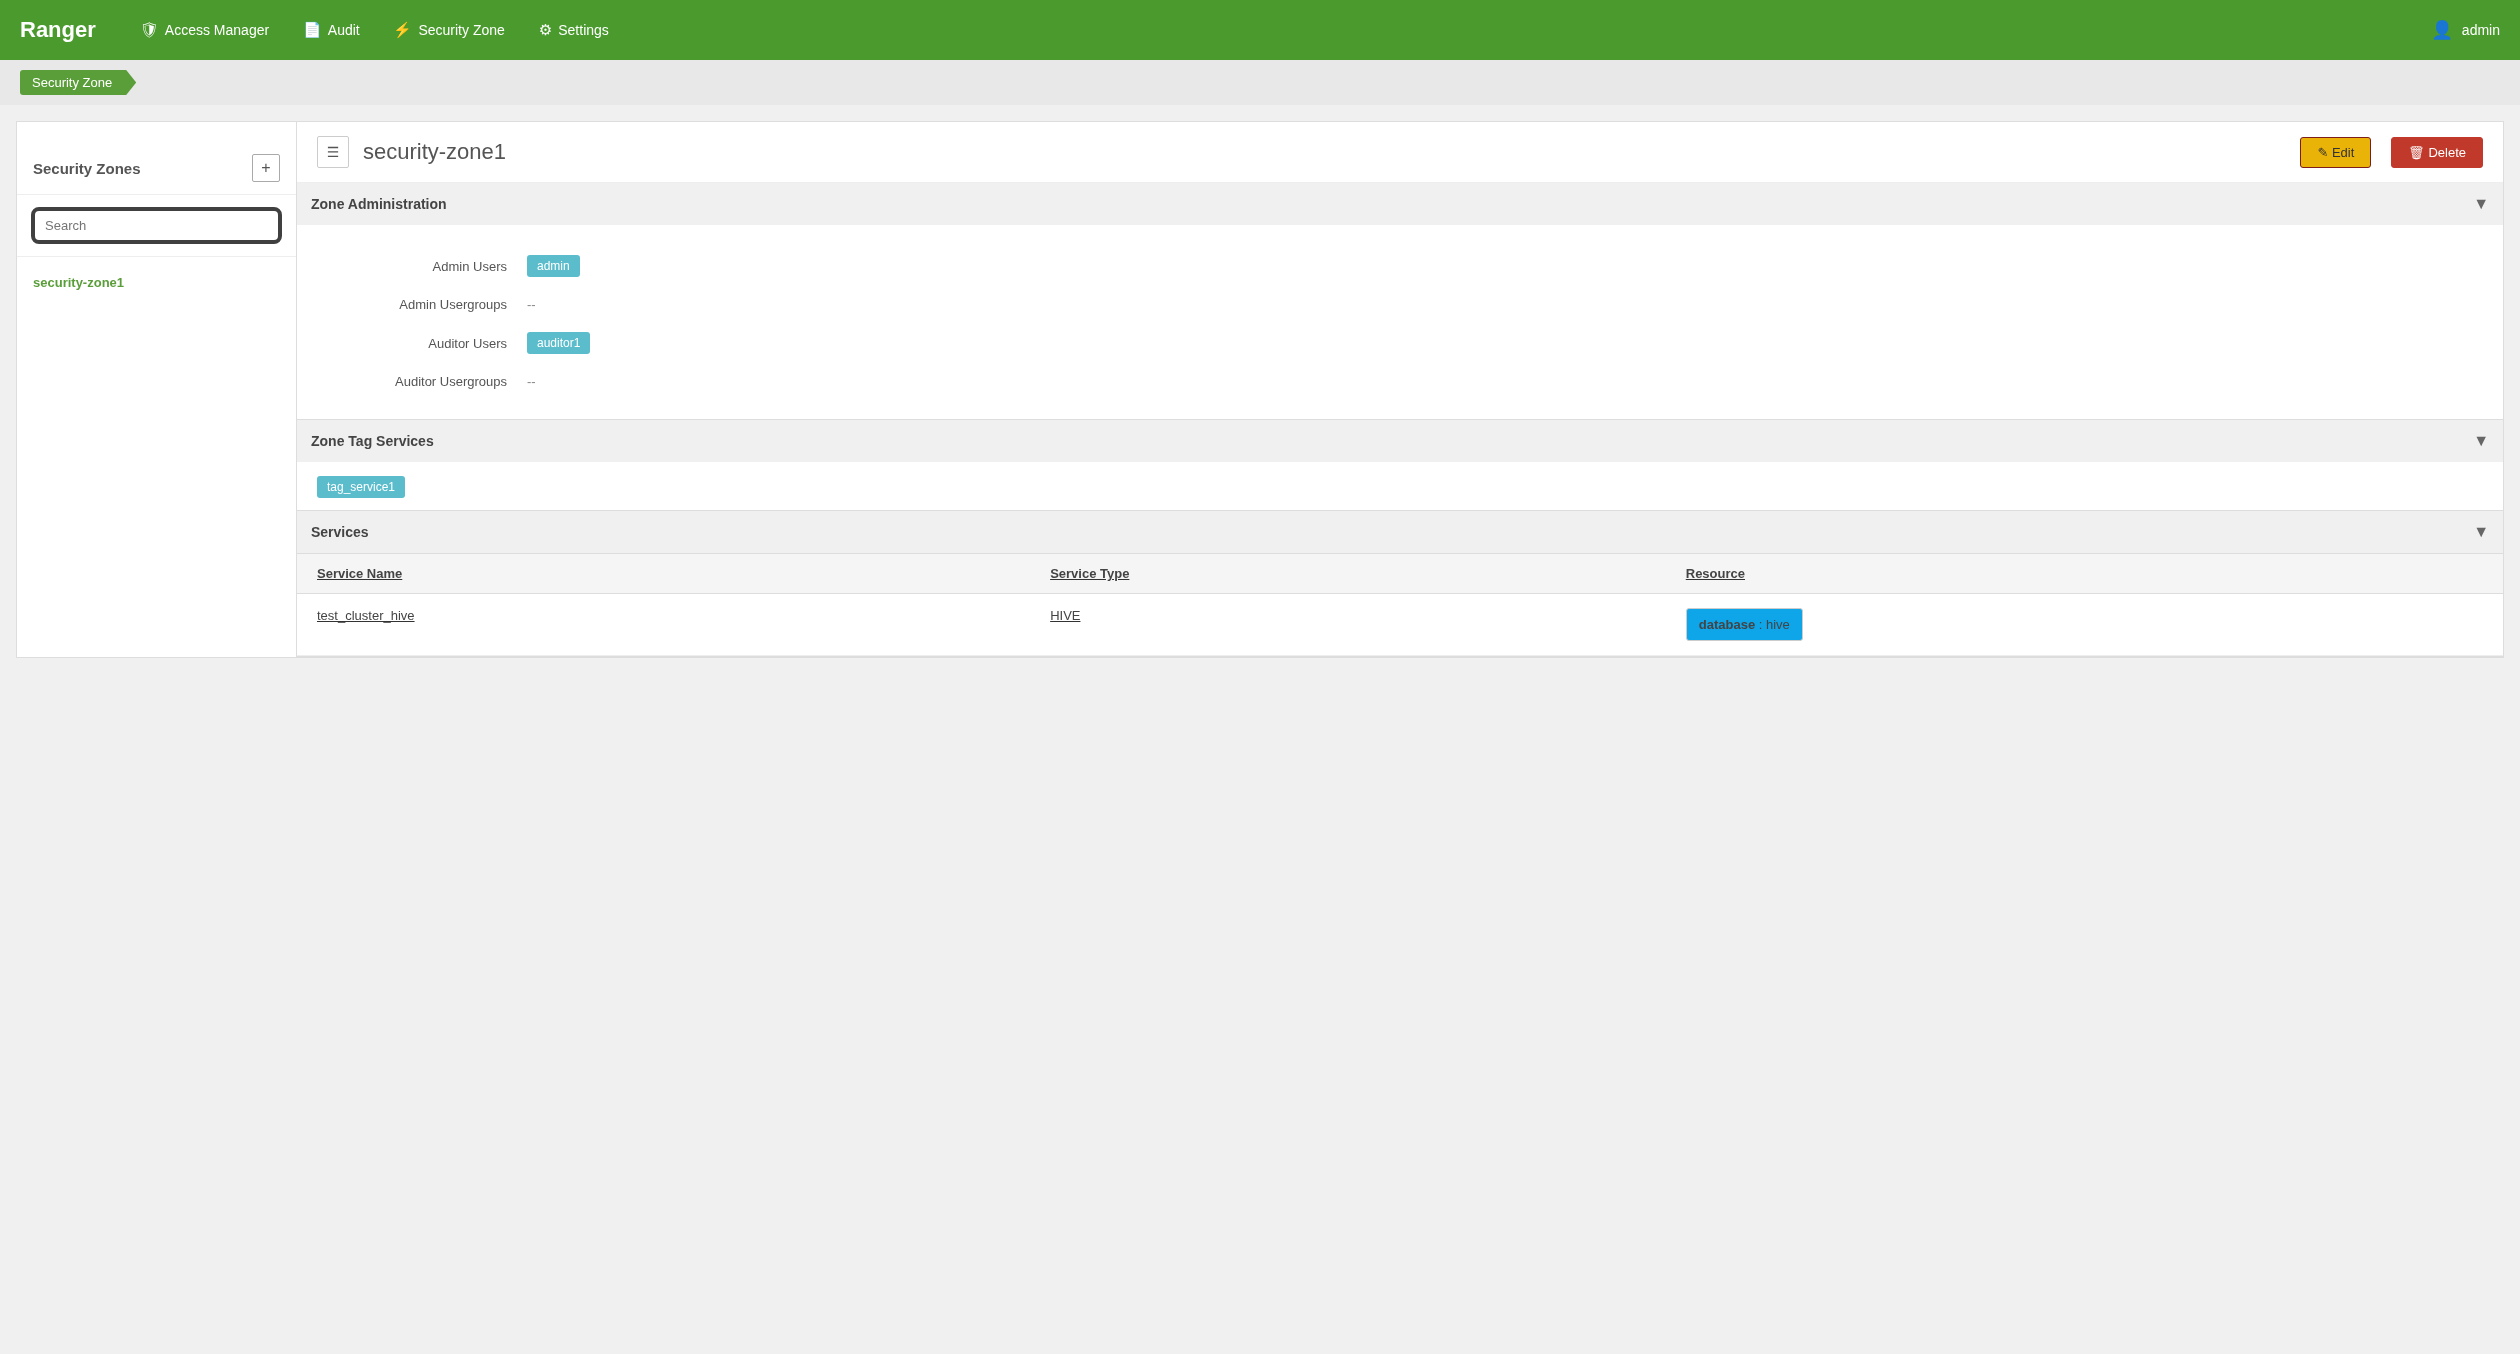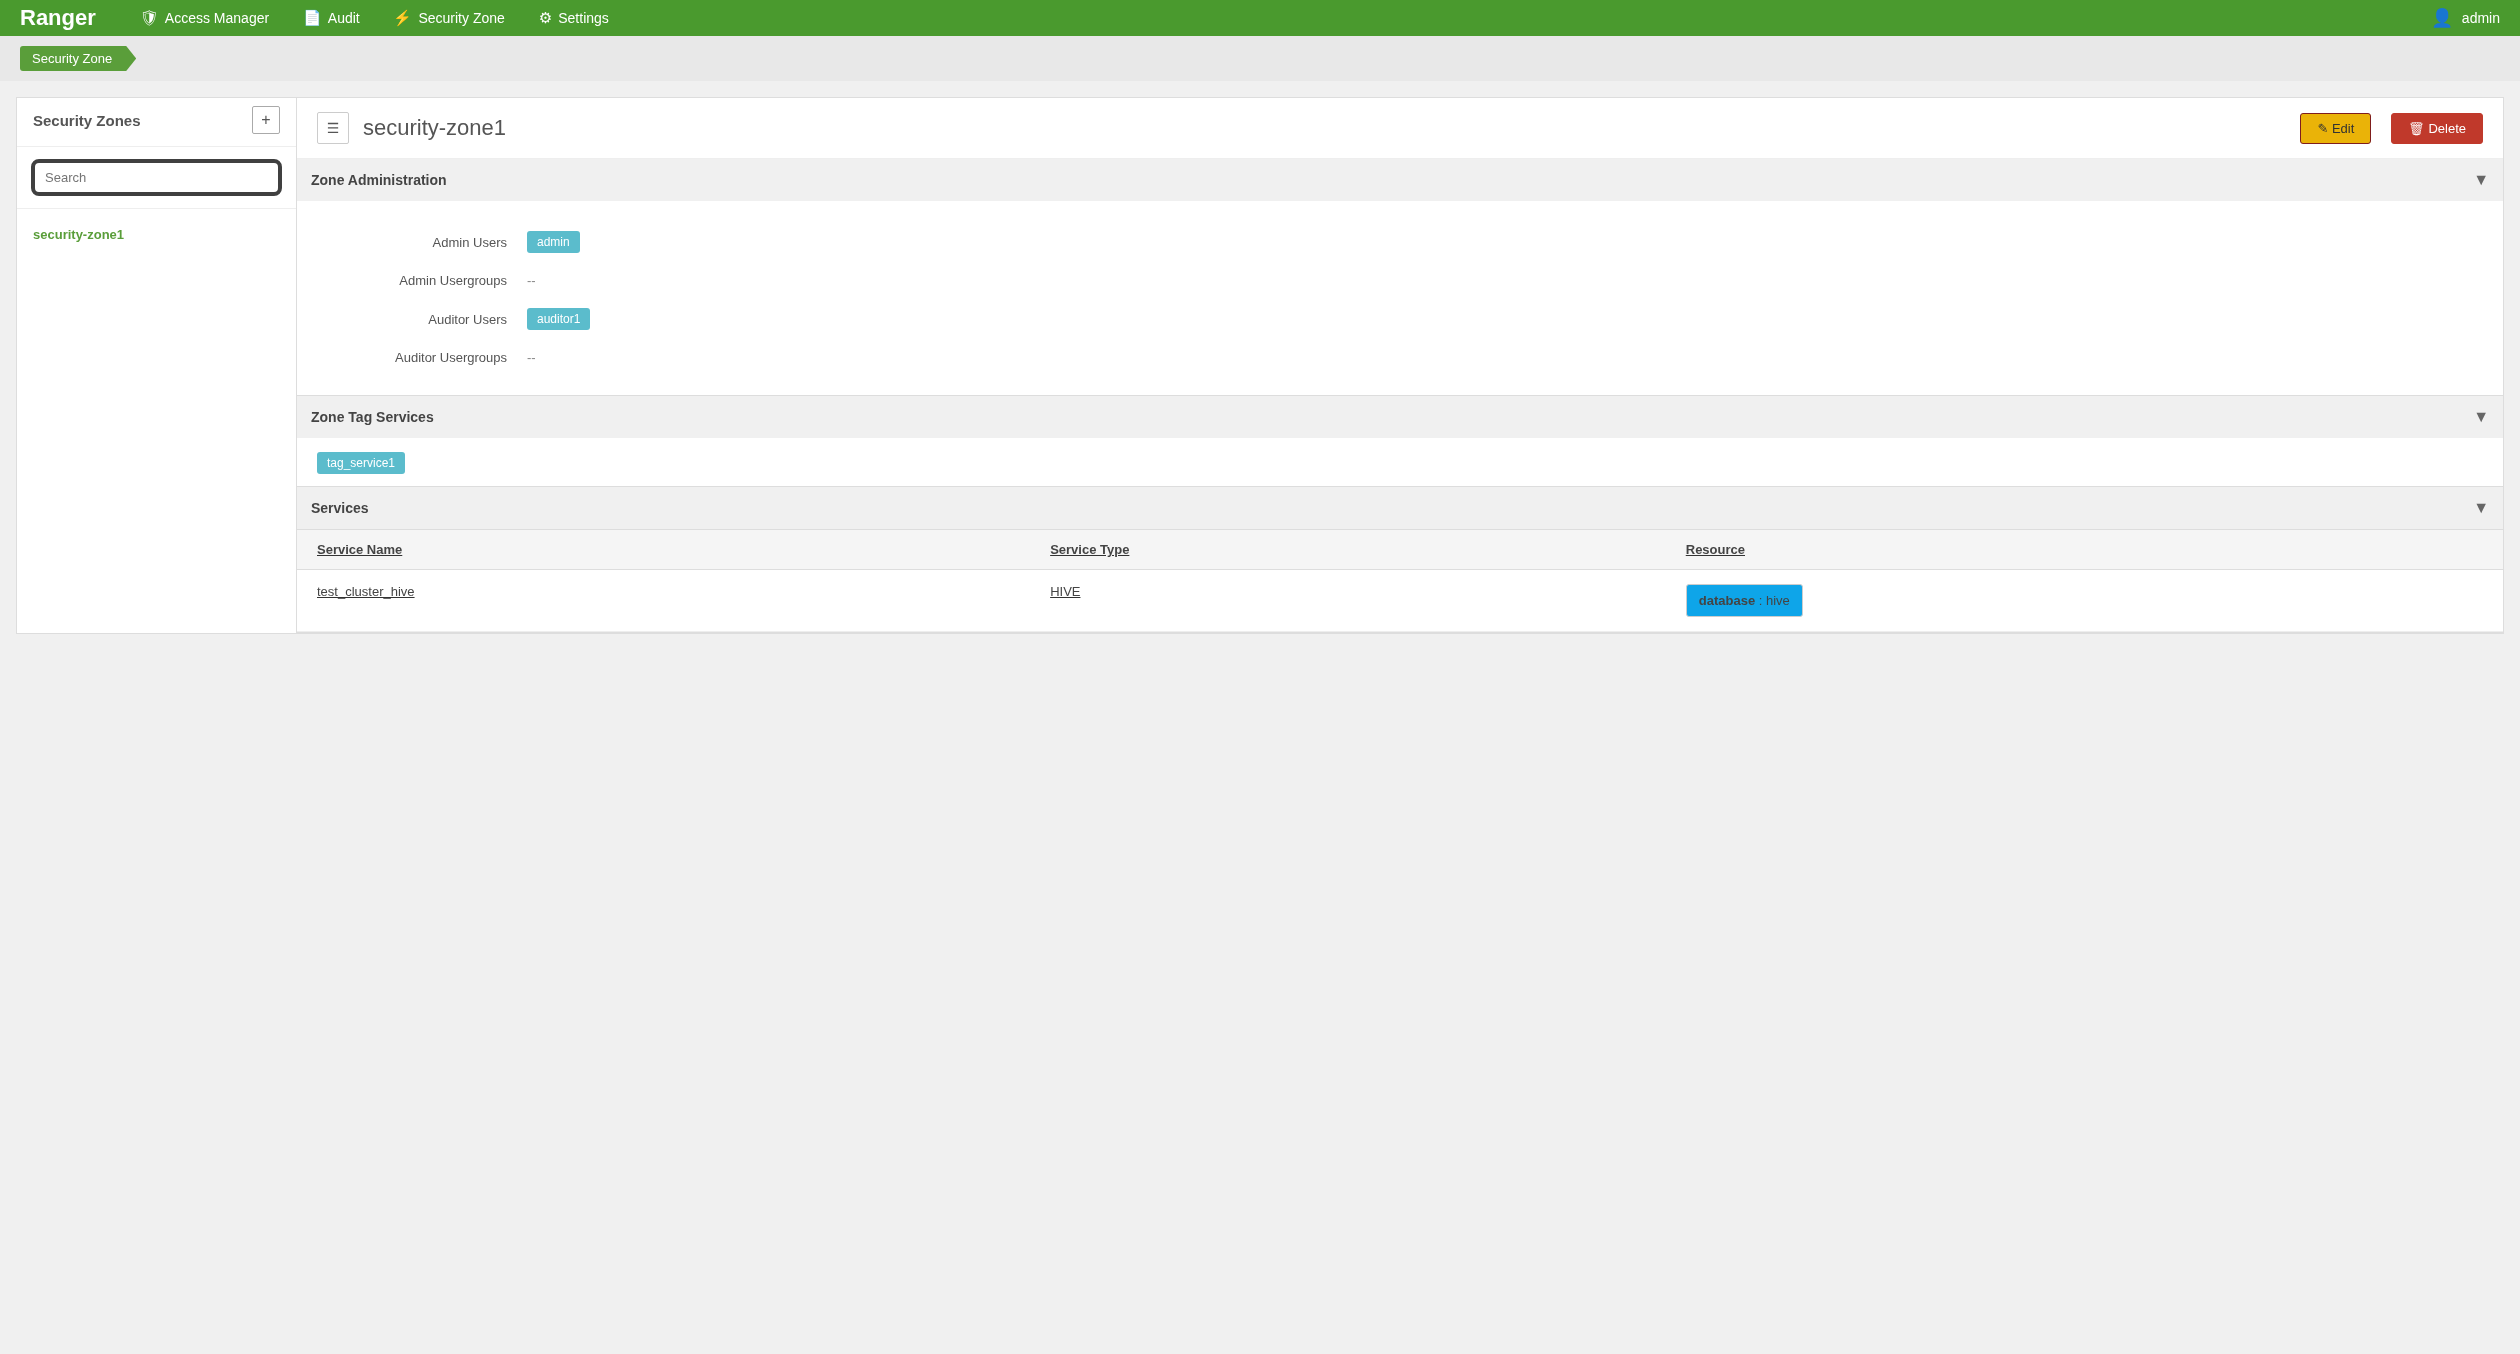--- a/index.html
+++ b/index.html
@@ -4,21 +4,21 @@
   <style>
     * { box-sizing: border-box; margin: 0; padding: 0; }
     body { font-family: -apple-system, BlinkMacSystemFont, 'Segoe UI', Helvetica, Arial, sans-serif; font-size: 14px; background: #f0f0f0; color: #333; }
 
     
     .topnav {
       background: #4a9a2e;
       display: flex;
       align-items: center;
       padding: 0 20px;
-      height: 36px;
+      height: 60px;
       color: white;
     }
     .topnav-brand {
       font-size: 22px;
       font-weight: bold;
       color: white;
       margin-right: 30px;
     }
     .topnav-items {
       display: flex;
@@ -78,21 +78,21 @@
       width: 280px;
       min-width: 280px;
       background: white;
       border: 1px solid #ddd;
       border-right: none;
     }
     .sidebar-header {
       display: flex;
       align-items: center;
       justify-content: space-between;
-      padding: 8px 16px 12px;
+      padding: 32px 16px 12px;
       border-bottom: 1px solid #eee;
     }
     .sidebar-title {
       font-size: 15px;
       font-weight: 600;
       color: #555;
     }
     .sidebar-add-btn {
       width: 28px;
       height: 28px;

